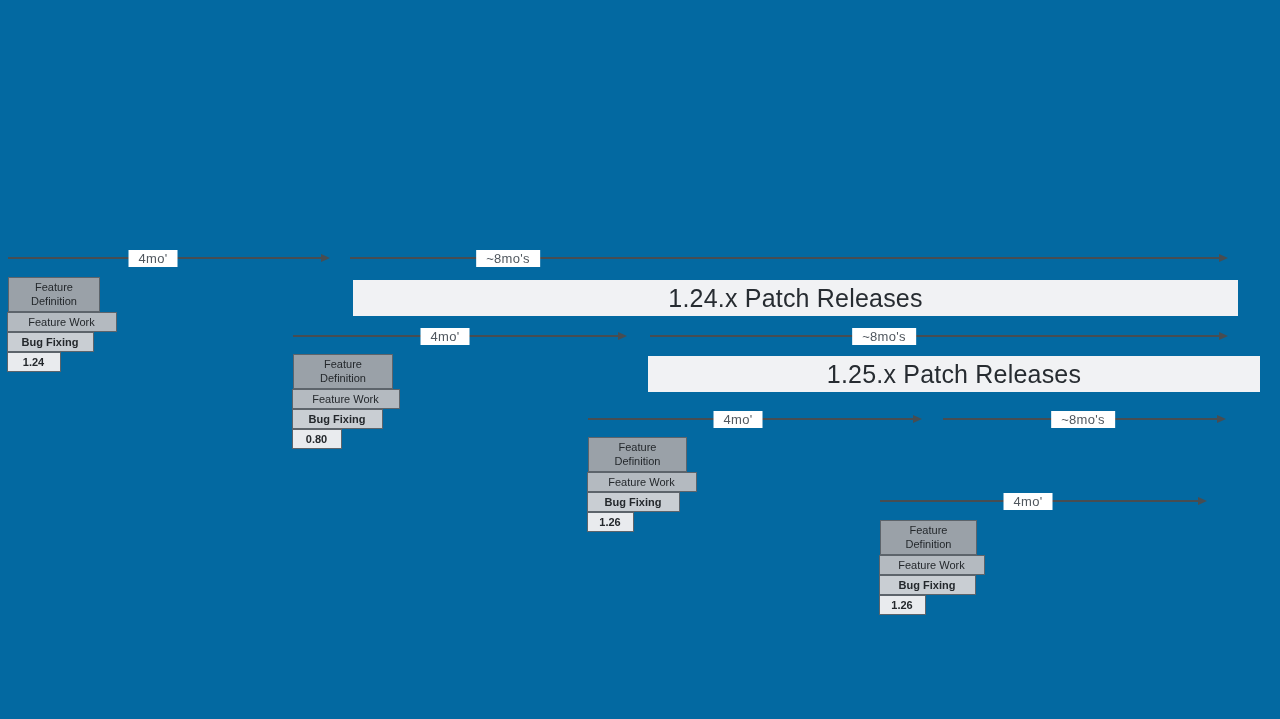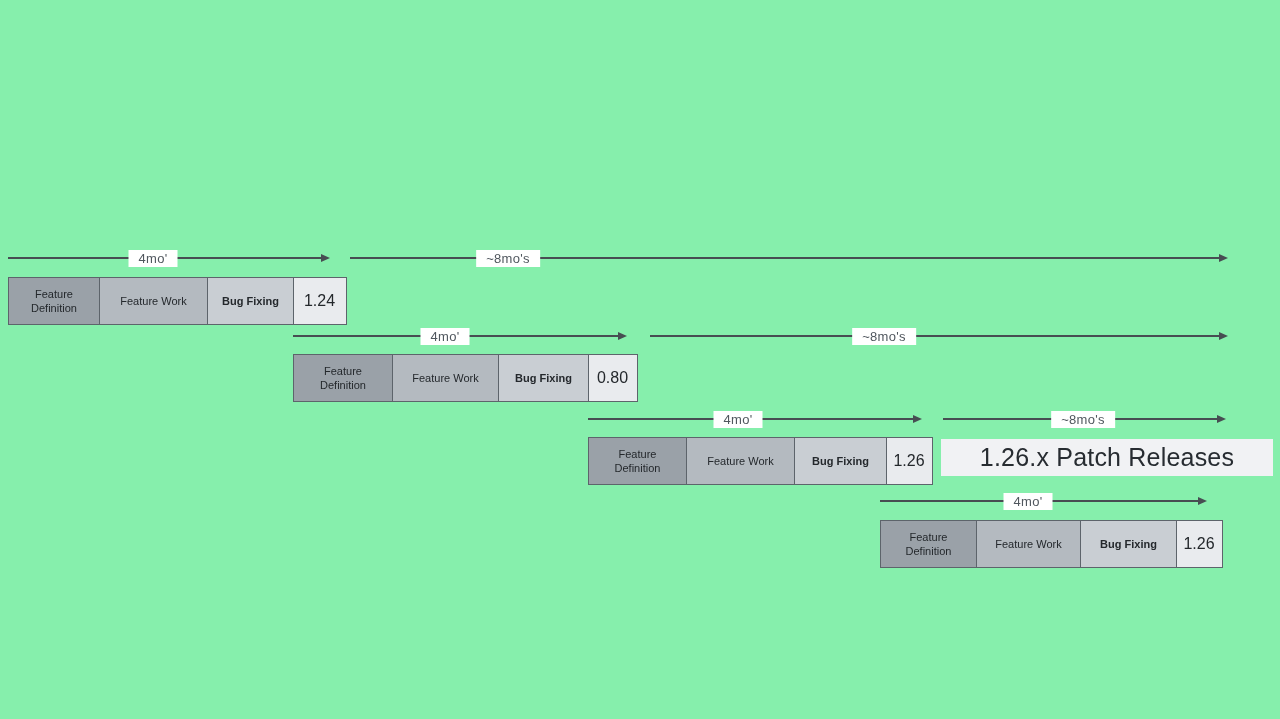--- a/index.html
+++ b/index.html
@@ -3,21 +3,21 @@
 <meta charset="utf-8">
 <style>
   * { margin: 0; padding: 0; box-sizing: border-box; }
   html, body { background: #ffffff; }
   body { font-family: "Liberation Sans", sans-serif; }
 
   .canvas {
     position: relative;
     width: 1280px;
     height: 719px;
-    background: #86efac;
+    background: #0369a1;
     overflow: hidden;
   }
 
   
   .arrow { position: absolute; height: 14px; }
   .arrow .line {
     position: absolute; left: 0; right: 6px; top: 5px;
     height: 0; border-top: 2px solid var(--arrow, #474d52);
   }
   .arrow .head {
@@ -37,38 +37,39 @@
     color: var(--label-text, #50575e);
     white-space: nowrap;
     line-height: 17px;
   }
 
   
   .phase-group {
     position: absolute;
     display: flex;
     height: 48px;
+    flex-direction: column;
   }
   .phase {
     height: 100%;
     border: 1.5px solid var(--box-border, #5d646b);
     display: flex;
     align-items: center;
     justify-content: center;
     text-align: center;
     font-size: 11px;
     line-height: 1.3;
     color: var(--box-text, #24282c);
     padding: 2px 6px;
   }
   .phase + .phase { margin-left: -1.5px; }
   .phase.fd { background: var(--feature-definition-bg, #9aa1a8); }
   .phase.fw { background: var(--feature-work-bg, #b4bac0); }
   .phase.bf { background: var(--bug-fixing-bg, #c9ced3); font-weight: bold; }
-  .phase.ver { background: var(--version-bg, #e9ebee); font-size: 16px; }
+  .phase.ver { background: var(--version-bg, #e9ebee); font-size: 11px; font-weight: bold; }
 
   
   .patch-bar {
     position: absolute;
     height: 36px;
     background: var(--patch-bar-bg, #f1f2f4);
     display: flex;
     align-items: center;
     justify-content: center;
     font-size: 25px;
@@ -91,55 +92,56 @@
     <div class="line"></div>
     <div class="head"></div>
     <span class="arrow-label" style="left:158px;">~8mo's</span>
   </div>
   <div class="phase-group" style="left:8px; top:277px;">
     <div class="phase fd" style="width:92px;">Feature Definition</div>
     <div class="phase fw" style="width:110px;">Feature Work</div>
     <div class="phase bf" style="width:87px;">Bug Fixing</div>
     <div class="phase ver" style="width:54px;">1.24</div>
   </div>
+  <div class="patch-bar" style="left:353px; top:280px; width:885px;">1.24.x Patch Releases</div>
 
   <div class="arrow" style="left:293px; top:330px; width:334px;">
     <div class="line"></div>
     <div class="head"></div>
     <span class="arrow-label" style="left:152px;">4mo'</span>
   </div>
   <div class="arrow" style="left:650px; top:330px; width:578px;">
     <div class="line"></div>
     <div class="head"></div>
     <span class="arrow-label" style="left:234px;">~8mo's</span>
   </div>
   <div class="phase-group" style="left:293px; top:354px;">
     <div class="phase fd" style="width:100px;">Feature Definition</div>
     <div class="phase fw" style="width:108px;">Feature Work</div>
     <div class="phase bf" style="width:91px;">Bug Fixing</div>
     <div class="phase ver" style="width:50px;">0.80</div>
   </div>
+  <div class="patch-bar" style="left:648px; top:356px; width:612px;">1.25.x Patch Releases</div>
 
   <div class="arrow" style="left:588px; top:413px; width:334px;">
     <div class="line"></div>
     <div class="head"></div>
     <span class="arrow-label" style="left:150px;">4mo'</span>
   </div>
   <div class="arrow" style="left:943px; top:413px; width:283px;">
     <div class="line"></div>
     <div class="head"></div>
     <span class="arrow-label" style="left:140px;">~8mo's</span>
   </div>
   <div class="phase-group" style="left:588px; top:437px;">
     <div class="phase fd" style="width:99px;">Feature Definition</div>
     <div class="phase fw" style="width:110px;">Feature Work</div>
     <div class="phase bf" style="width:93px;">Bug Fixing</div>
     <div class="phase ver" style="width:47px;">1.26</div>
   </div>
-  <div class="patch-bar" style="left:941px; top:439px; width:332px; height:37px;">1.26.x Patch Releases</div>
 
   <div class="arrow" style="left:880px; top:495px; width:327px;">
     <div class="line"></div>
     <div class="head"></div>
     <span class="arrow-label" style="left:148px;">4mo'</span>
   </div>
   <div class="phase-group" style="left:880px; top:520px;">
     <div class="phase fd" style="width:97px;">Feature Definition</div>
     <div class="phase fw" style="width:106px;">Feature Work</div>
     <div class="phase bf" style="width:97px;">Bug Fixing</div>

